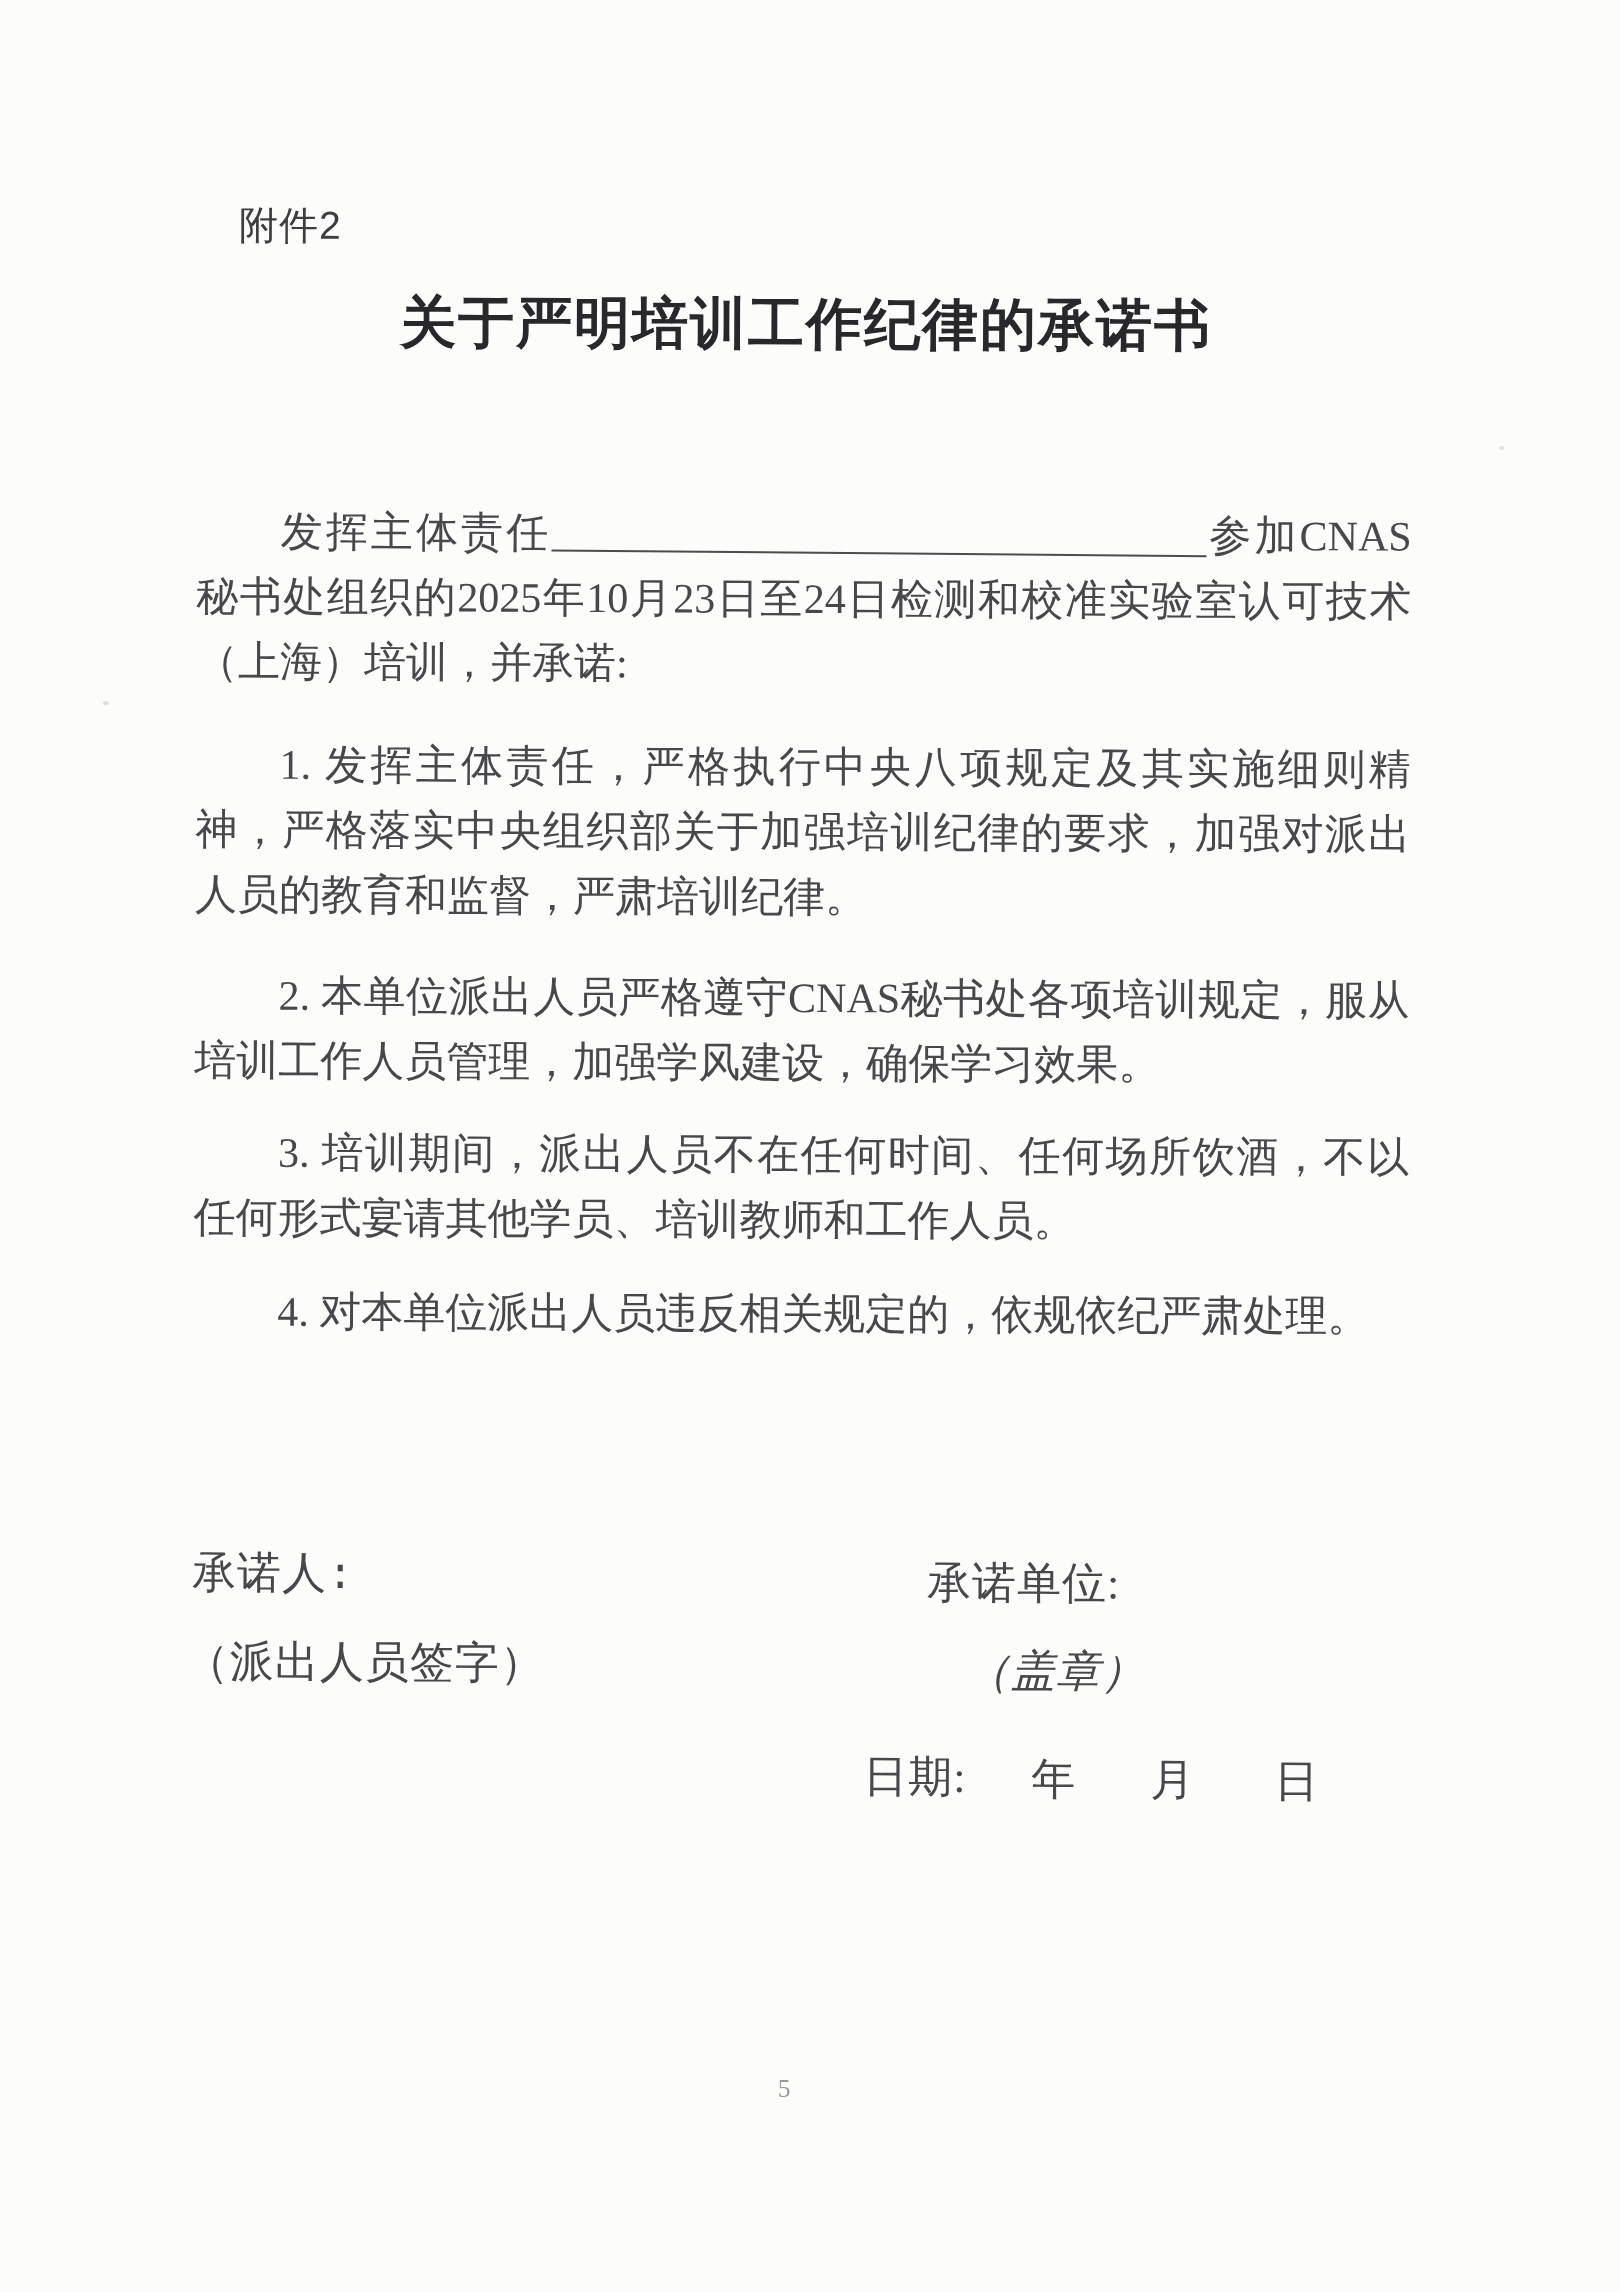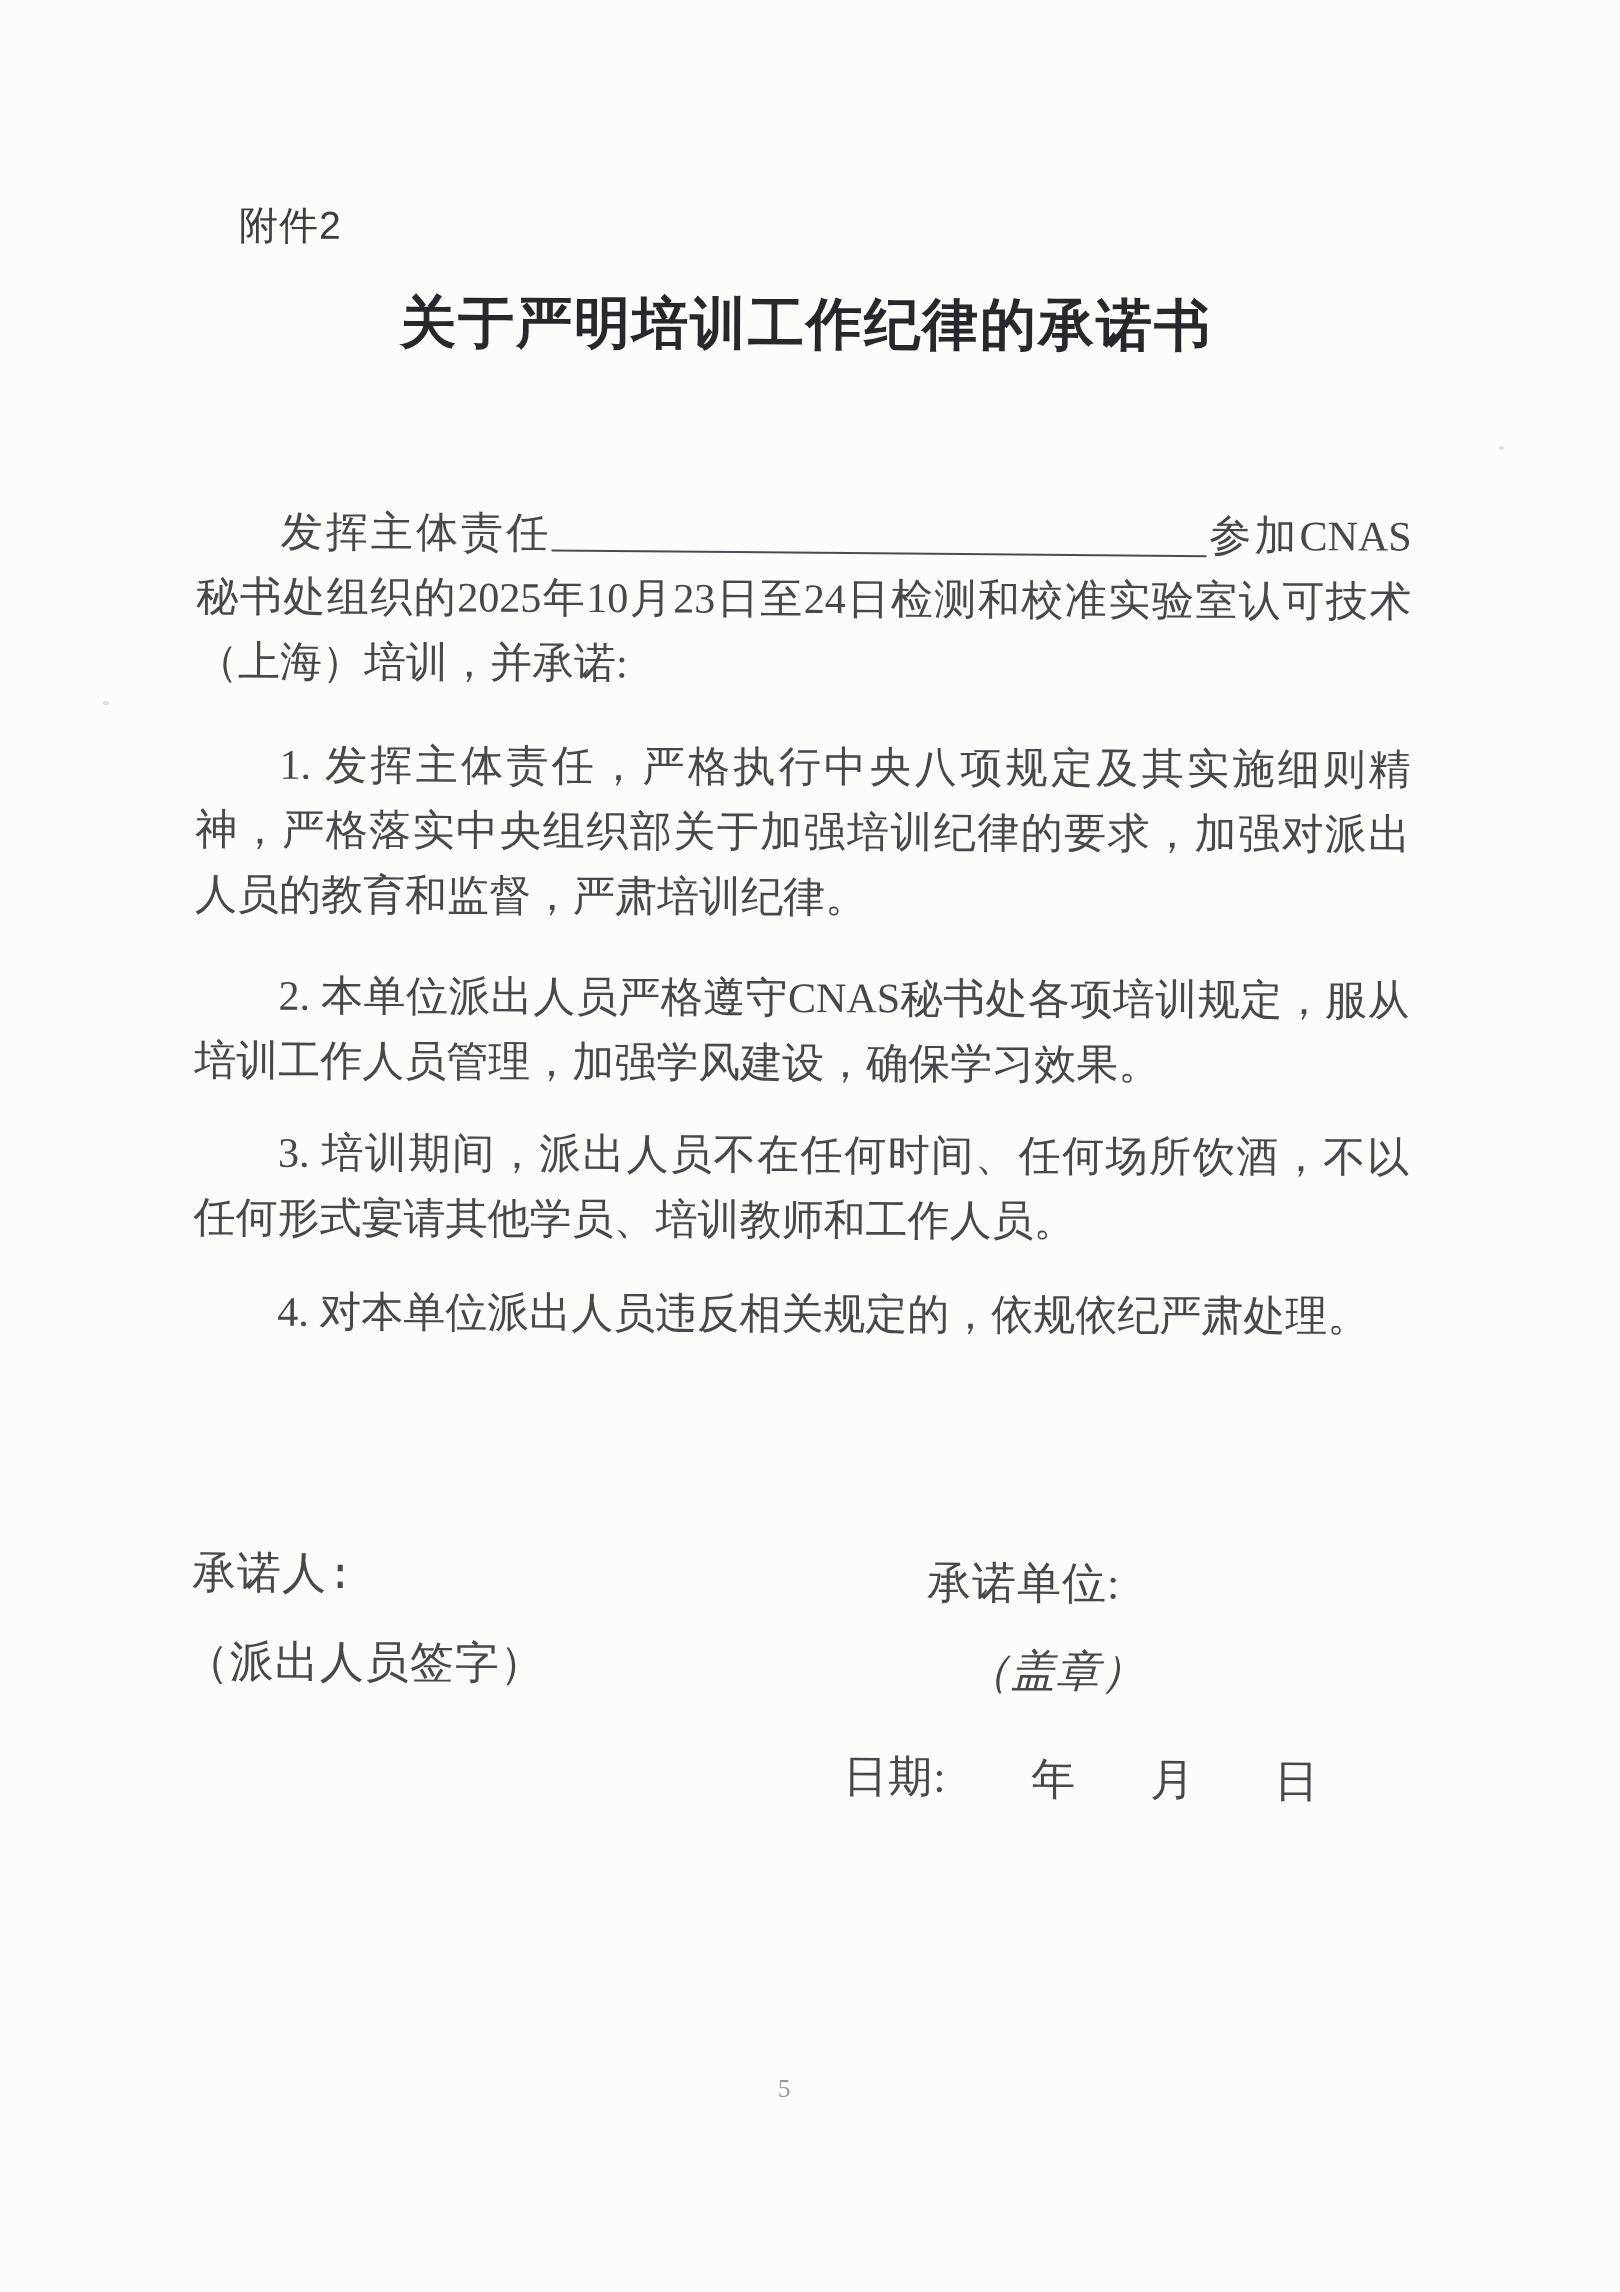--- a/index.html
+++ b/index.html
@@ -79,21 +79,21 @@
     font-size: 44px;
     line-height: 1.2;
     color: #48484c;
     letter-spacing: 1px;
     white-space: nowrap;
   }
   .sig-promiser      { left: 195px;  top: 1552px; font-family: Liberation Mono, monospace; }
   .sig-promiser-note { left: 188px;  top: 1639px; }
   .sig-unit          { left: 930px;  top: 1557px; }
   .sig-unit-note     { left: 969px;  top: 1645px; font-style: italic; }
-  .sig-date-label    { left: 847px;  top: 1751px; }
+  .sig-date-label    { left: 867px;  top: 1751px; }
   .sig-year          { left: 1035px; top: 1753px; }
   .sig-month         { left: 1154px; top: 1753px; }
   .sig-day           { left: 1278px; top: 1754px; }
   .page-number {
     position: absolute;
     left: 783px;
     top: 2074px;
     font-size: 25.5px;
     color: #9a9a9e;
     font-family: "Liberation Serif", serif;

